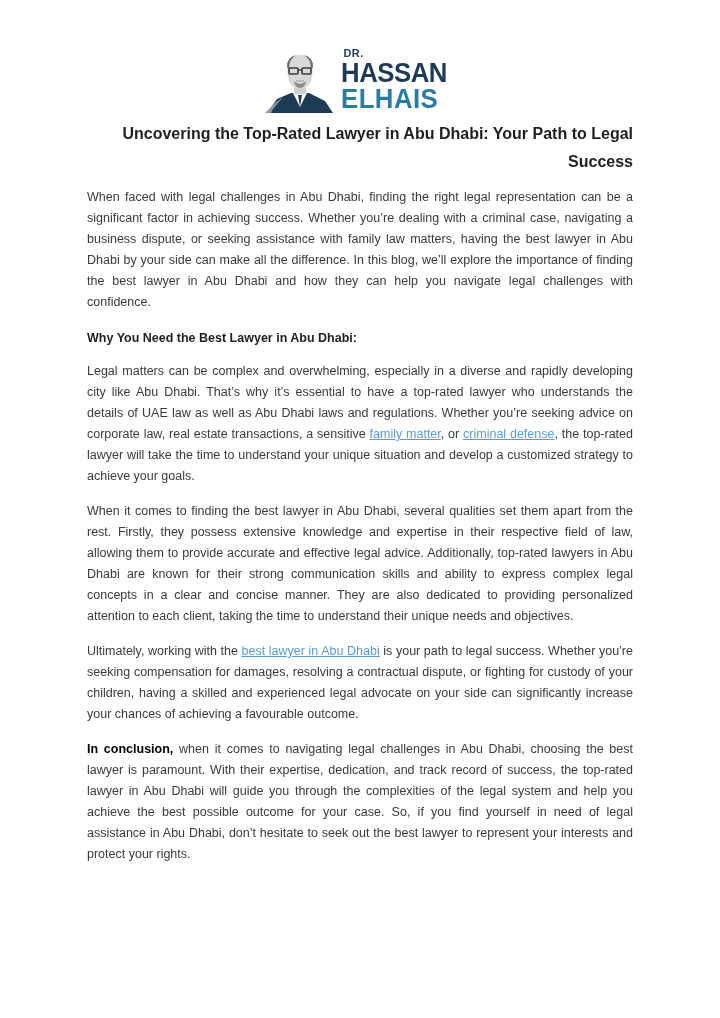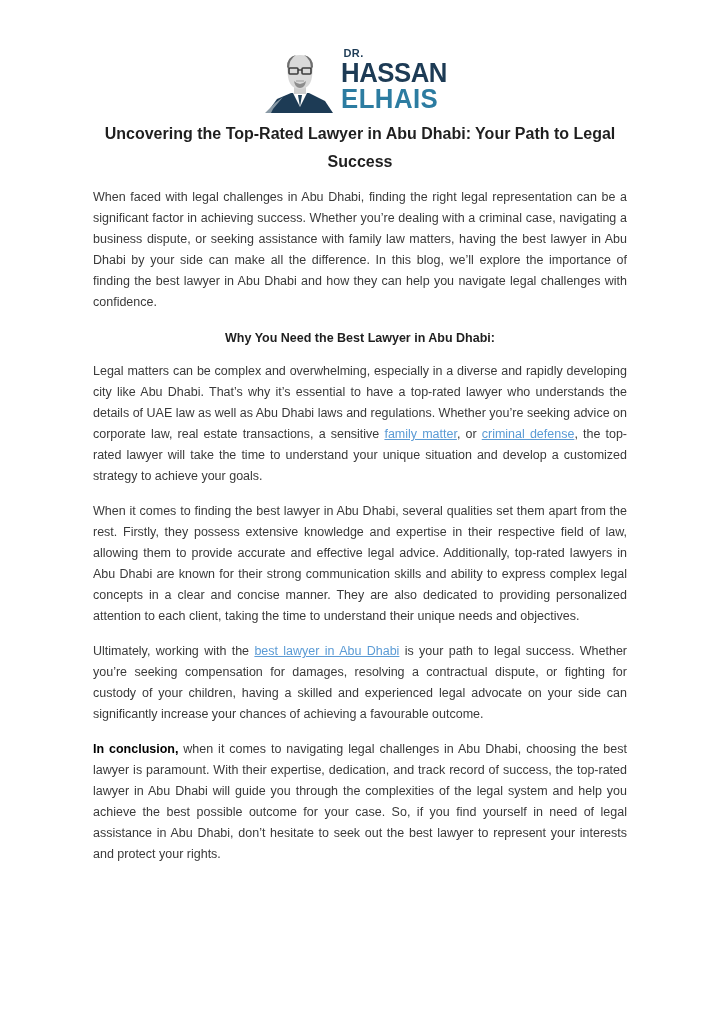--- a/index.html
+++ b/index.html
@@ -34,28 +34,28 @@
     font-size:28px;font-weight:bold;color:var(--teal);
     letter-spacing:.5px;line-height:.95;transform:scale(.92,1);transform-origin:left;
   }
   
   .content{
     width:546px;margin:7px auto 0;
     color:var(--body-text);font-size:12.5px;line-height:21px;
   }
   .title{
     font-size:16px;font-weight:bold;color:var(--heading-text);
-    line-height:28px;margin:0 0 11px;text-align:center;
+    line-height:28px;margin:0 0 11px;text-align:right;
   }
   .content h2{
     font-size:12.5px;font-weight:bold;color:var(--heading-text);
-    margin:17px 0 14px;text-align:center;line-height:17px;
+    margin:17px 0 14px;text-align:left;line-height:17px;
   }
   .content p{
-    margin:0 6px 14px;text-align:justify;
+    margin:0 0 14px;text-align:justify;
   }
   .content a{
     color:var(--link);text-decoration:underline;cursor:pointer;
   }
   .content strong{color:#000000;}
 </style>
 </head>
 <body>
 
 <div class="page">

